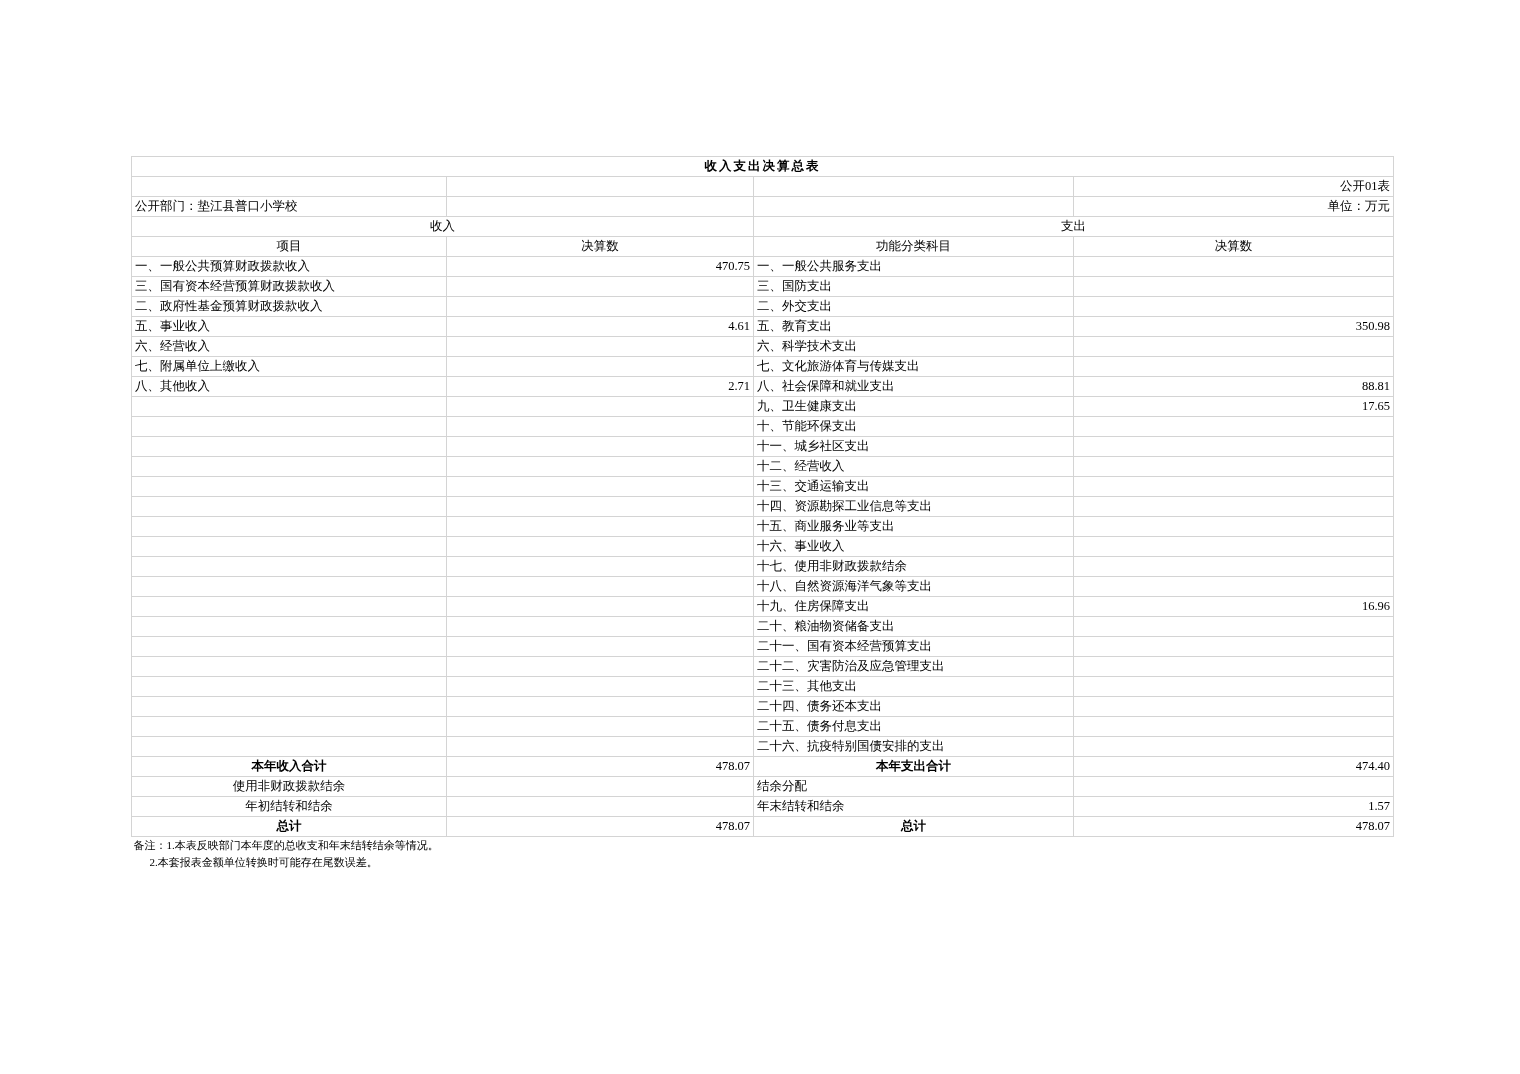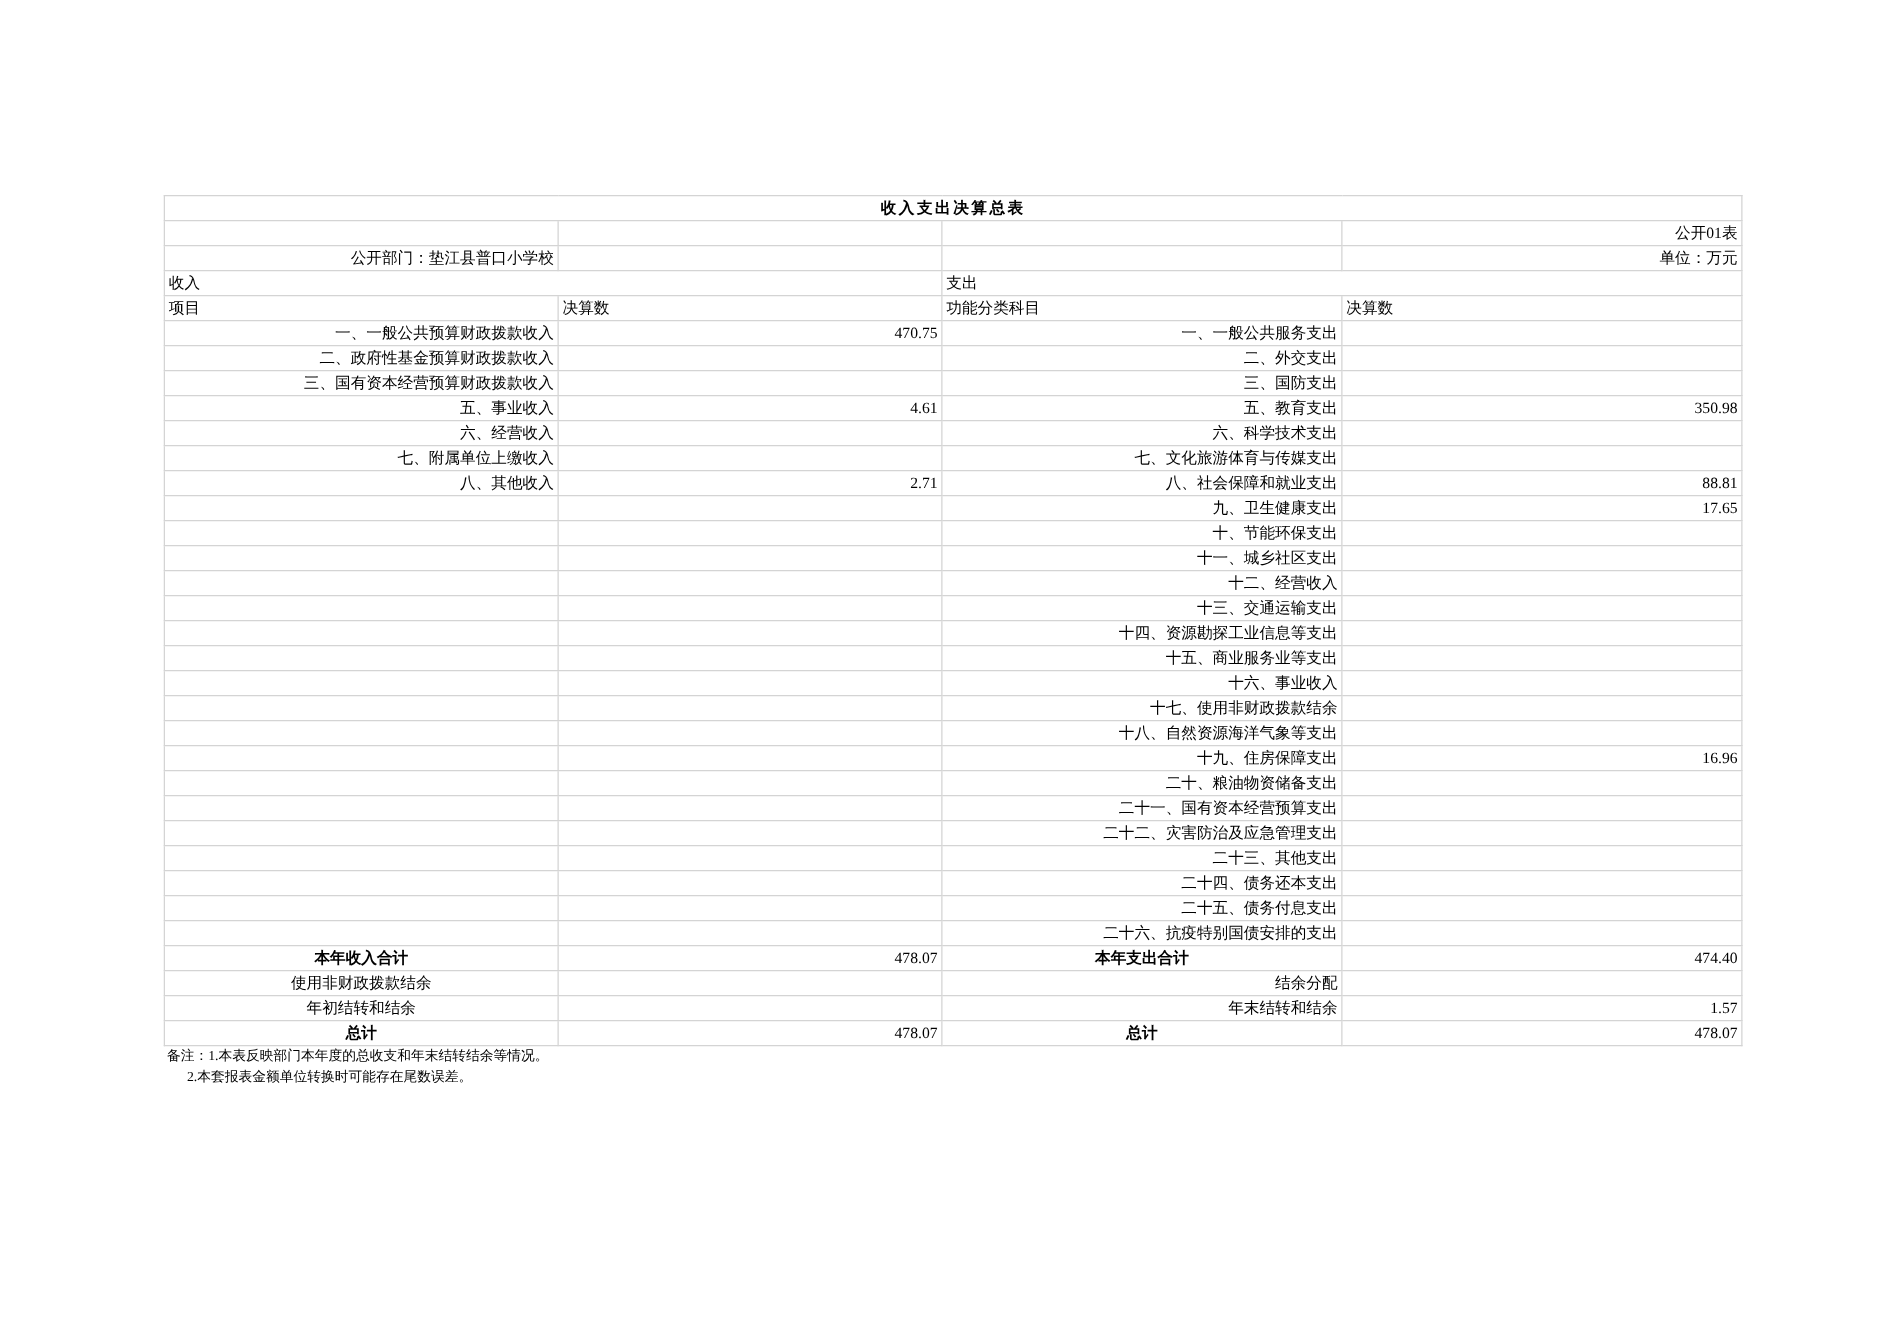--- a/index.html
+++ b/index.html
@@ -45,24 +45,25 @@
     height: 46px;
     font-size: 25px;
     font-weight: bold;
     text-align: center;
     letter-spacing: 2px;
     border: 1px solid #d4d4d4;
   }
   .blankrow td { height: 19px; }
   .right { text-align: right; }
   .center { text-align: center; }
-  .left { text-align: right; }
+  .left { text-align: left; }
   .bold { font-weight: bold; }
   .indent2 { padding-left: 12px; }
   .hdr {
+    text-align: center;
     font-weight: normal;
   }
   .note td {
     border: none;
     font-size: 11px;
     text-align: left;
     height: 17px;
     padding-left: 2px;
   }
   .note-indent td { padding-left: 18px; }
@@ -107,29 +108,29 @@
       </tr>
     </tbody>
     <tbody id="body-rows">
         <tr>
           <td class="left">一、一般公共预算财政拨款收入</td>
           <td class="right">470.75</td>
           <td class="left indent2">一、一般公共服务支出</td>
           <td class="right"></td>
         </tr>
         <tr>
+          <td class="left">三、国有资本经营预算财政拨款收入</td>
+          <td class="right"></td>
+          <td class="left indent2">三、国防支出</td>
+          <td class="right"></td>
+        </tr>
+        <tr>
           <td class="left">二、政府性基金预算财政拨款收入</td>
           <td class="right"></td>
           <td class="left indent2">二、外交支出</td>
-          <td class="right"></td>
-        </tr>
-        <tr>
-          <td class="left">三、国有资本经营预算财政拨款收入</td>
-          <td class="right"></td>
-          <td class="left indent2">三、国防支出</td>
           <td class="right"></td>
         </tr>
         <tr>
           <td class="left">五、事业收入</td>
           <td class="right">4.61</td>
           <td class="left indent2">五、教育支出</td>
           <td class="right">350.98</td>
         </tr>
         <tr>
           <td class="left">六、经营收入</td>

